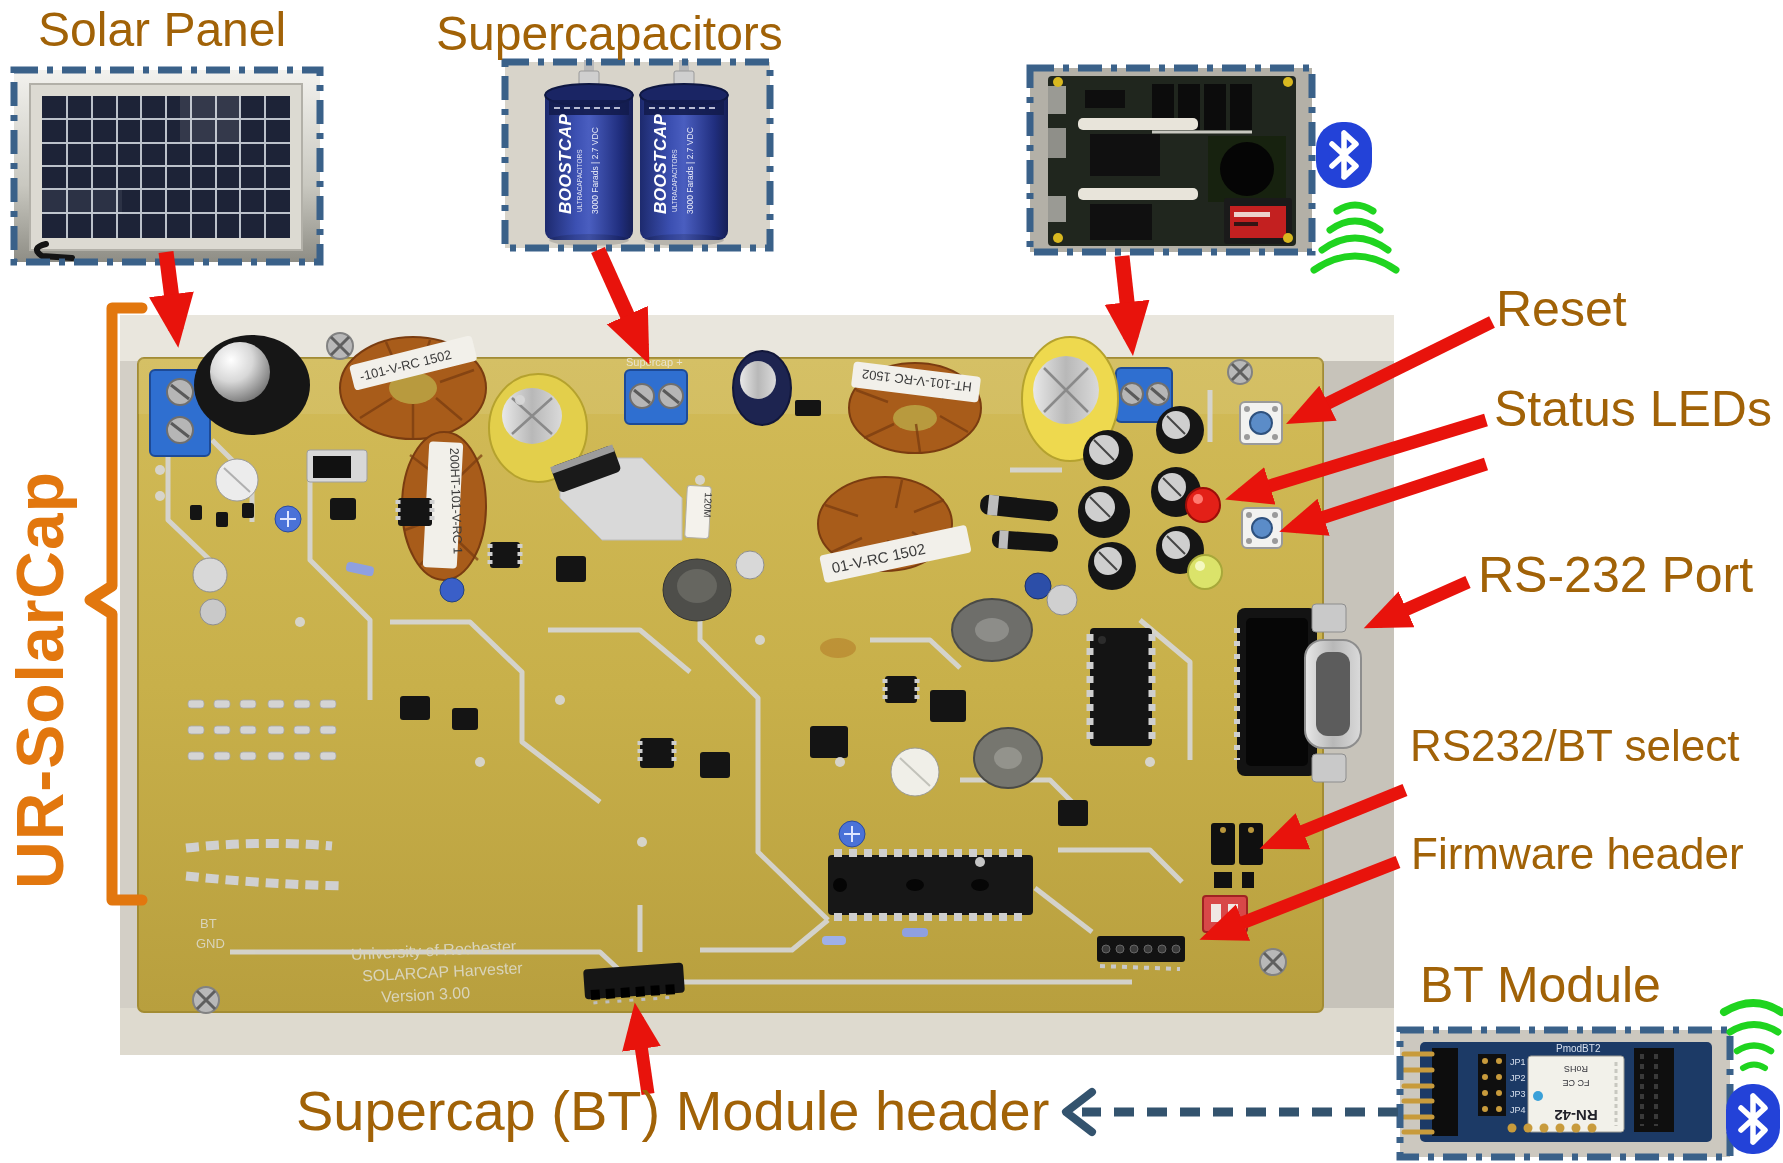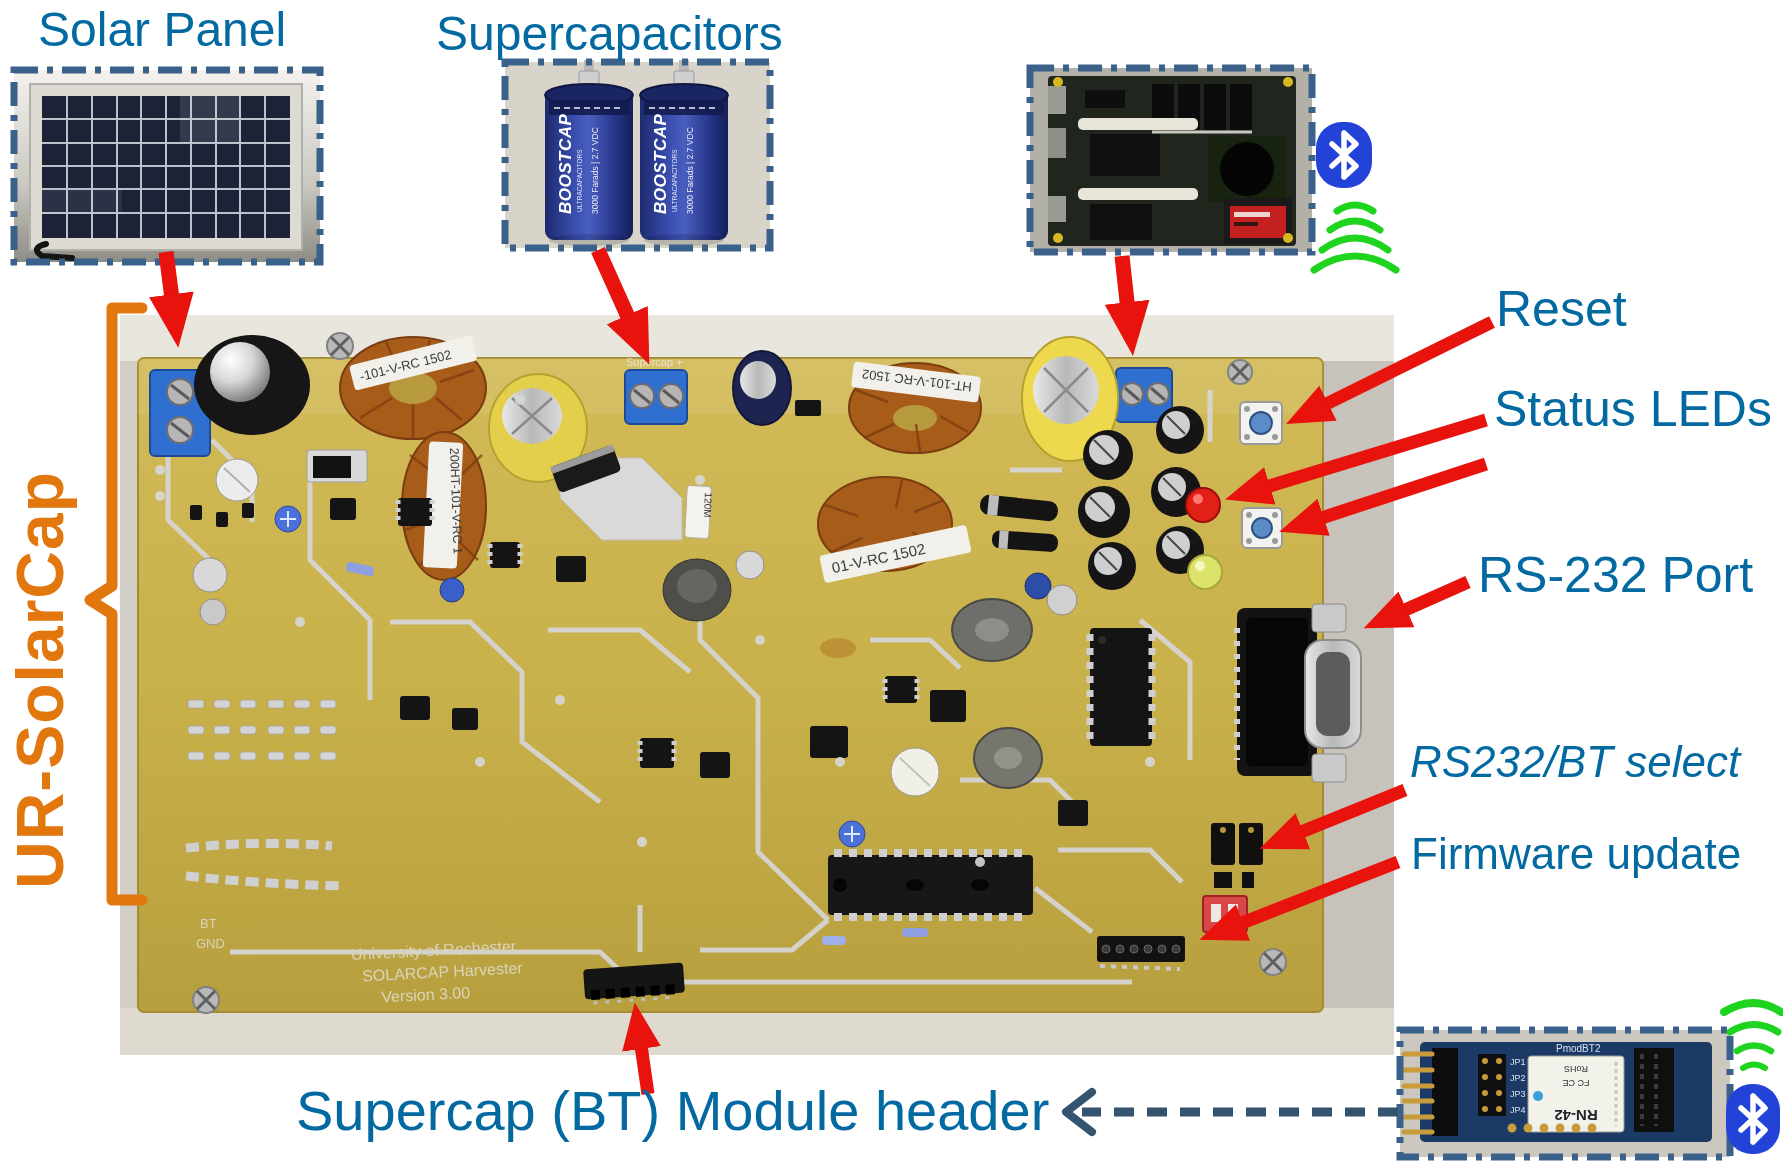--- a/index.html
+++ b/index.html
@@ -1,21 +1,21 @@
 <!DOCTYPE html>
 <html><head>
 <meta charset="utf-8">
 <style>
   html,body { margin:0; padding:0; background:#ffffff; }
   .canvas {
     position:relative; width:1783px; height:1163px; background:#fff;
     font-family:"Liberation Sans", sans-serif; overflow:hidden;
   }
   .art { position:absolute; left:0; top:0; width:1783px; height:1163px; }
-  .lbl { position:absolute; color:#0369a1; white-space:nowrap; line-height:1.02; z-index:5; }
+  .lbl { position:absolute; color:#a16207; white-space:nowrap; line-height:1.02; z-index:5; }
   .t-main   { font-size:48px; }
   .t-call   { font-size:50px; }
   .t-callsm { font-size:44px; }
   .t-bottom { font-size:56px; }
   .sys-label {
     position:absolute; left:-190px; top:642px; width:460px; text-align:center;
     transform:rotate(-90deg); transform-origin:50% 50%;
     font-size:66px; font-weight:bold; color:#e2770e; letter-spacing:1px; z-index:5;
   }
 </style>
@@ -25,22 +25,23 @@
 <div class="canvas">
 
   <div class="lbl t-main" style="left:38px; top:6px;">Solar Panel</div>
   <div class="lbl t-main" style="left:436px; top:10px;">Supercapacitors</div>
 
   <div class="sys-label">UR-SolarCap</div>
 
   <div class="lbl t-call" style="left:1496px; top:284px;">Reset</div>
   <div class="lbl t-call" style="left:1494px; top:384px;">Status LEDs</div>
   <div class="lbl t-call" style="left:1478px; top:550px;text-align:center;">RS-232 Port</div>
-  <div class="lbl t-callsm" style="left:1410px; top:740px;font-style:italic;">RS232/BT select</div>
-  <div class="lbl t-callsm" style="left:1411px; top:832px;">Firmware update</div>
+  <div class="lbl t-callsm" style="left:1410px; top:724px;">RS232/BT select</div>
+  <div class="lbl t-callsm" style="left:1411px; top:832px;">Firmware header</div>
+  <div class="lbl t-call" style="left:1420px; top:960px;">BT Module</div>
   <div class="lbl t-bottom" style="left:296px; top:1082px;">Supercap (BT) Module header</div>
 
   <svg class="art" viewBox="0 0 1783 1163">
     <defs>
       <marker id="ah" markerWidth="4.2" markerHeight="3.4" refX="2.4" refY="1.5" orient="auto">
         <path d="M0,0 L3.6,1.5 L0,3 Z" fill="#e8130c"></path>
       </marker>
       <linearGradient id="boardG" x1="0" y1="0" x2="0" y2="1">
         <stop offset="0" stop-color="#d2bb58"></stop>
           <stop offset="0.5" stop-color="#c8b04a"></stop>

